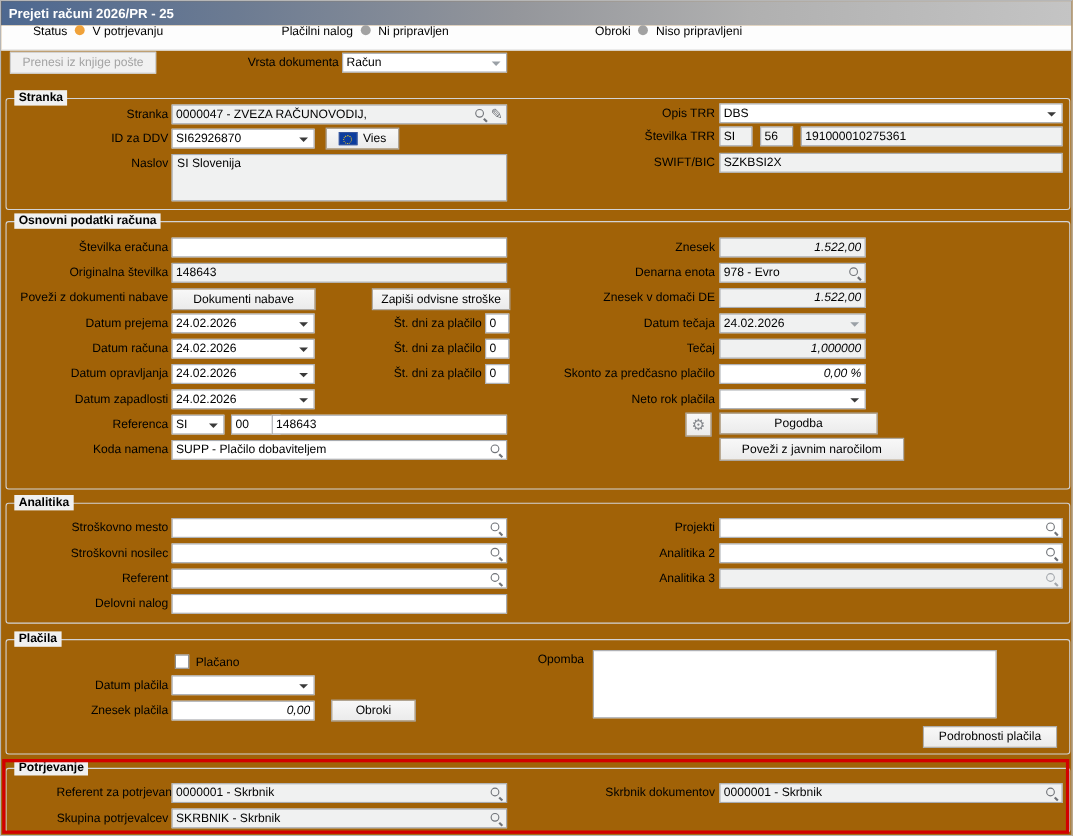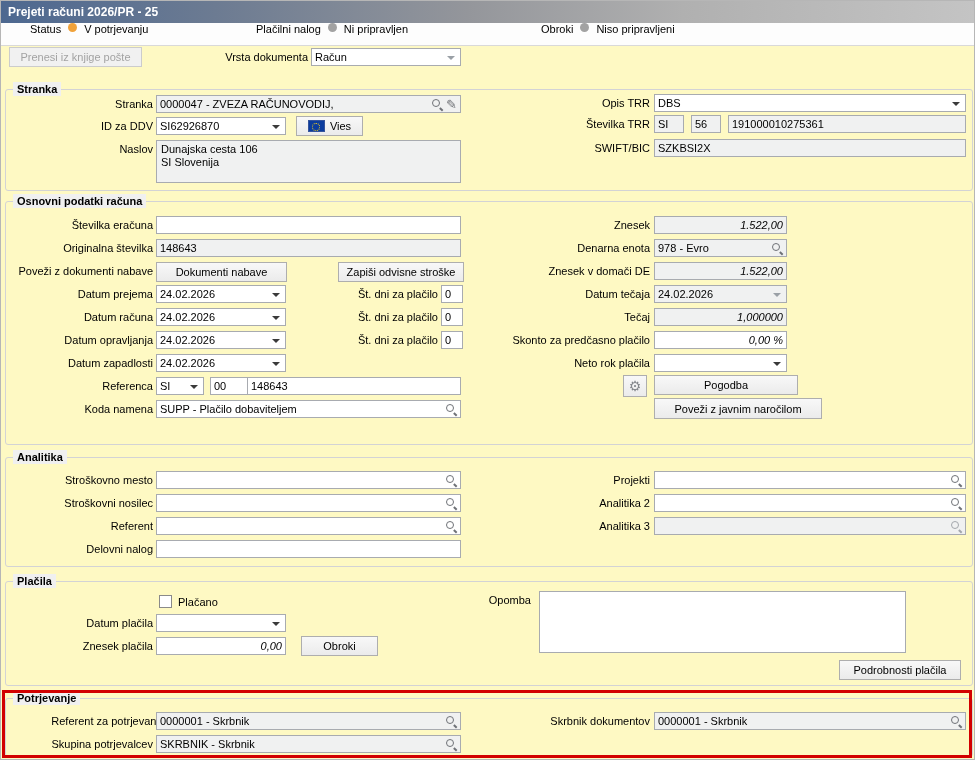--- a/index.html
+++ b/index.html
@@ -1,16 +1,16 @@
 <!DOCTYPE html>
 <html><head>
 <meta charset="utf-8">
 <style>
   html,body{margin:0;padding:0;background:#d8d8d8;}
-  .window{position:relative;width:975px;height:760px;background:#fef9c3;
+  .window{position:relative;width:975px;height:760px;background:#a16207;
     font-family:"Liberation Sans",sans-serif;font-size:11px;color:#000;
     overflow:hidden;box-sizing:border-box;border:1px solid #b6b6b6;}
   .titlebar{position:absolute;left:0;top:0;width:100%;height:22px;box-sizing:border-box;
     background:linear-gradient(to right,#4d6890 0%,#6c7b92 22%,#94969b 48%,#b0b0b0 70%,#c4c4c4 100%);
     color:#fff;font-weight:bold;font-size:12px;line-height:22px;padding-left:7px;}
   .statusstrip{position:absolute;left:0;top:22px;width:100%;height:23px;
     background:#fdfdfd;border-bottom:1px solid #d9d9d9;box-sizing:border-box;}
   .sitem{position:absolute;top:0;height:22px;display:flex;align-items:flex-start;gap:7px;}
   .dot{width:9px;height:9px;border-radius:50%;}
   .lbl{position:absolute;height:18px;line-height:18px;text-align:right;white-space:nowrap;}
@@ -97,21 +97,20 @@
   <div class="fld combo" style="left:155px;top:116px;width:130px">
     <span class="val">SI62926870</span>
     <span class="arr"></span>
   </div>
   <div class="btn" style="left:295px;top:115px;width:67px;height:20px;gap:5px">
     <span class="icon-euflag"></span>
     <span>Vies</span>
   </div>
   <div class="lbl" style="left:8px;top:139px;width:144px">Naslov</div>
   <div class="memo ro" style="left:155px;top:139px;width:305px;height:43px">
-    <span class="line">Dunajska cesta 106</span>
     <span class="line">SI Slovenija</span>
   </div>
   <div class="lbl" style="left:490px;top:93px;width:159px">Opis TRR</div>
   <div class="fld combo" style="left:653px;top:93px;width:312px">
     <span class="val">DBS</span>
     <span class="arr"></span>
   </div>
   <div class="lbl" style="left:490px;top:114px;width:159px">Številka TRR</div>
   <div class="fld ro" style="left:653px;top:114px;width:30px">
     <span class="val">SI</span>

